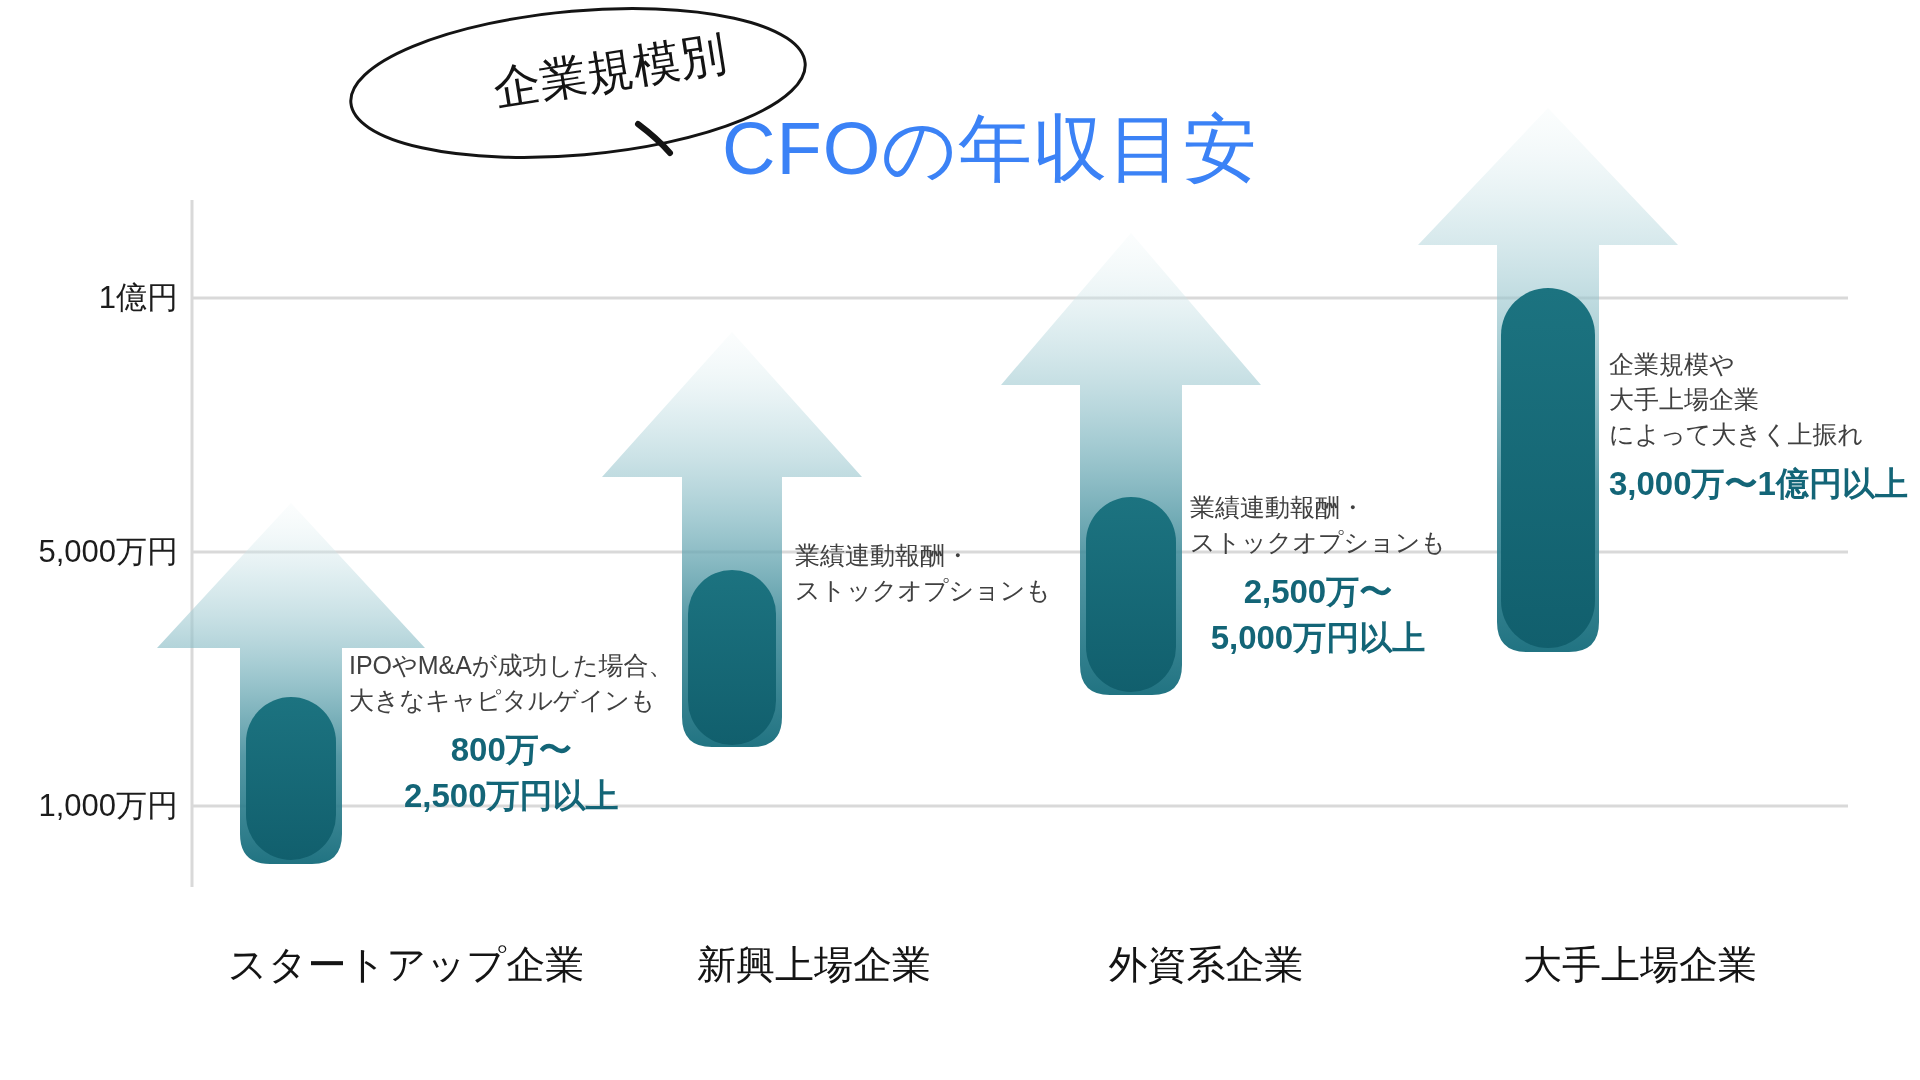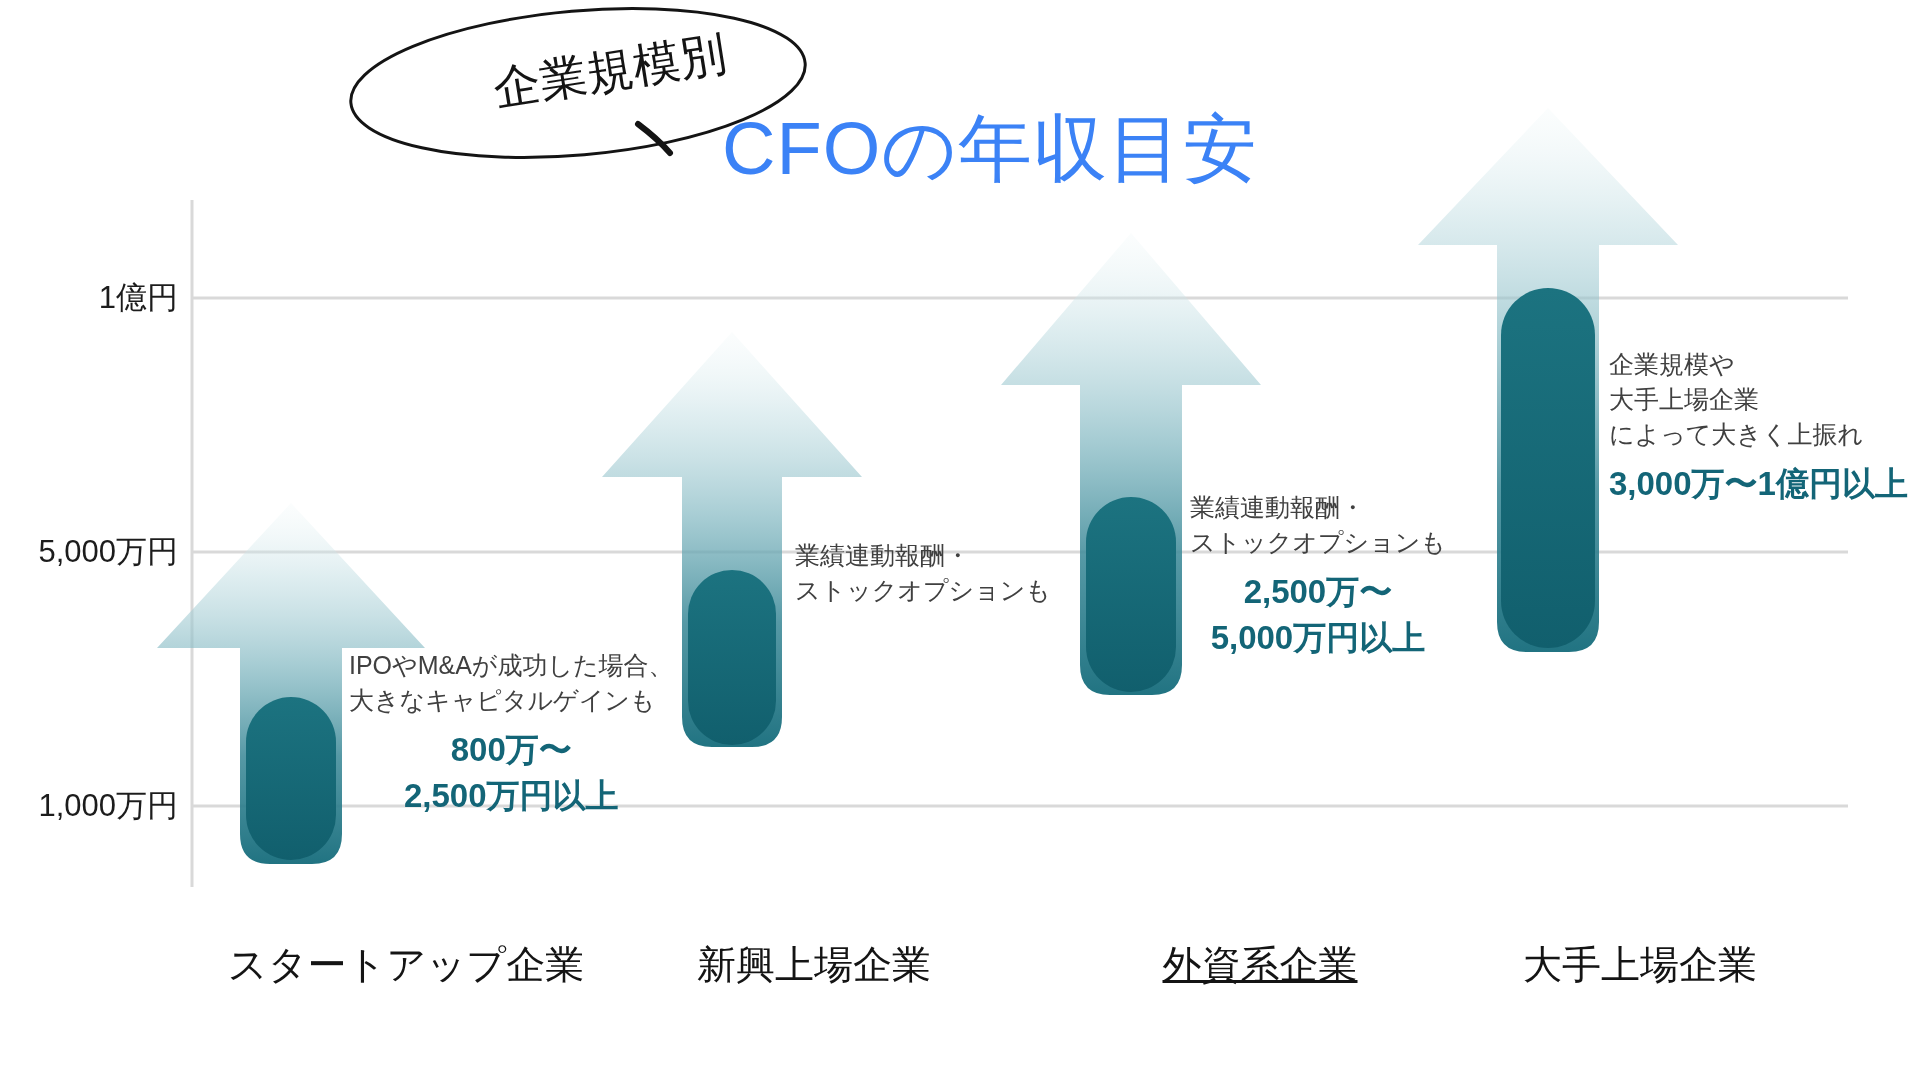--- a/index.html
+++ b/index.html
@@ -123,16 +123,16 @@
     <div class="note-line">企業規模や</div>
     <div class="note-line">大手上場企業</div>
     <div class="note-line">によって大きく上振れ</div>
     <div class="range-block">
       <div class="range-line">3,000万〜1億円以上</div>
     </div>
   </div>
 
   <div class="cat-label" style="left:406px;">スタートアップ企業</div>
   <div class="cat-label" style="left:814px;">新興上場企業</div>
-  <div class="cat-label" style="left:1260px;text-decoration:underline;">外資系企業</div>
+  <div class="cat-label" style="left:1206px;">外資系企業</div>
   <div class="cat-label" style="left:1640px;text-align:center;">大手上場企業</div>
 
 </div>
 
 </body></html>

